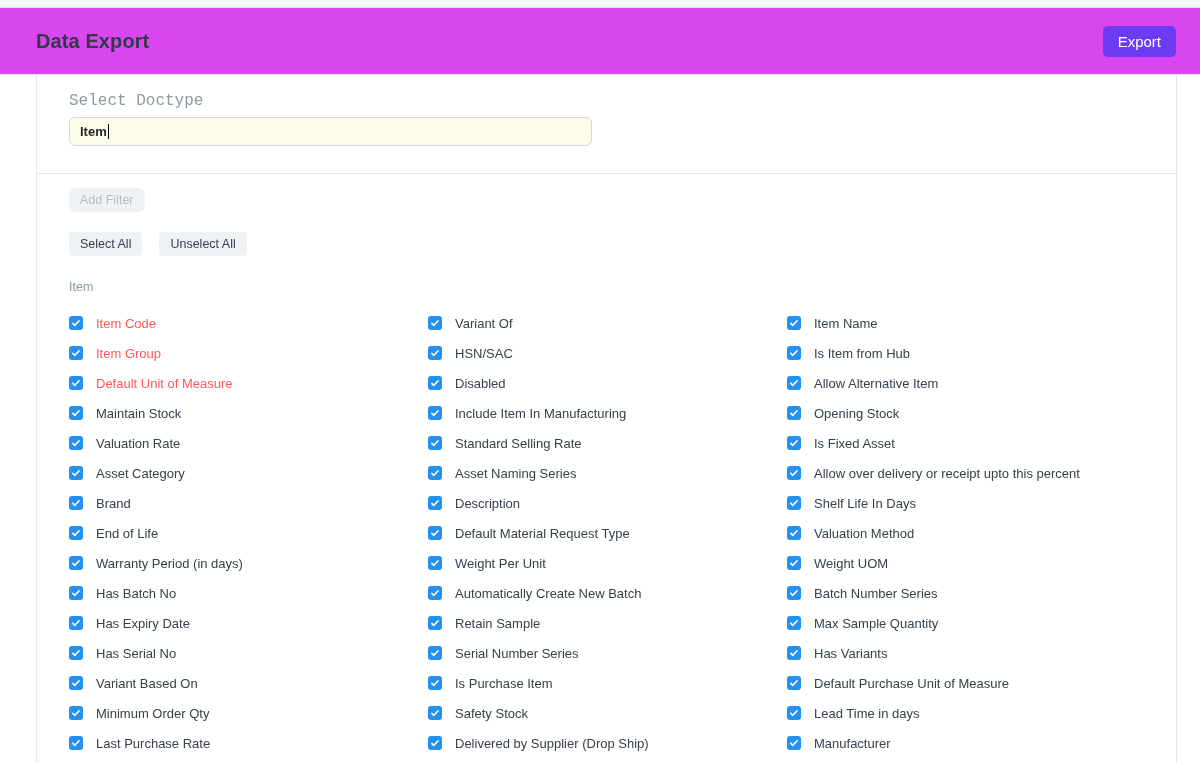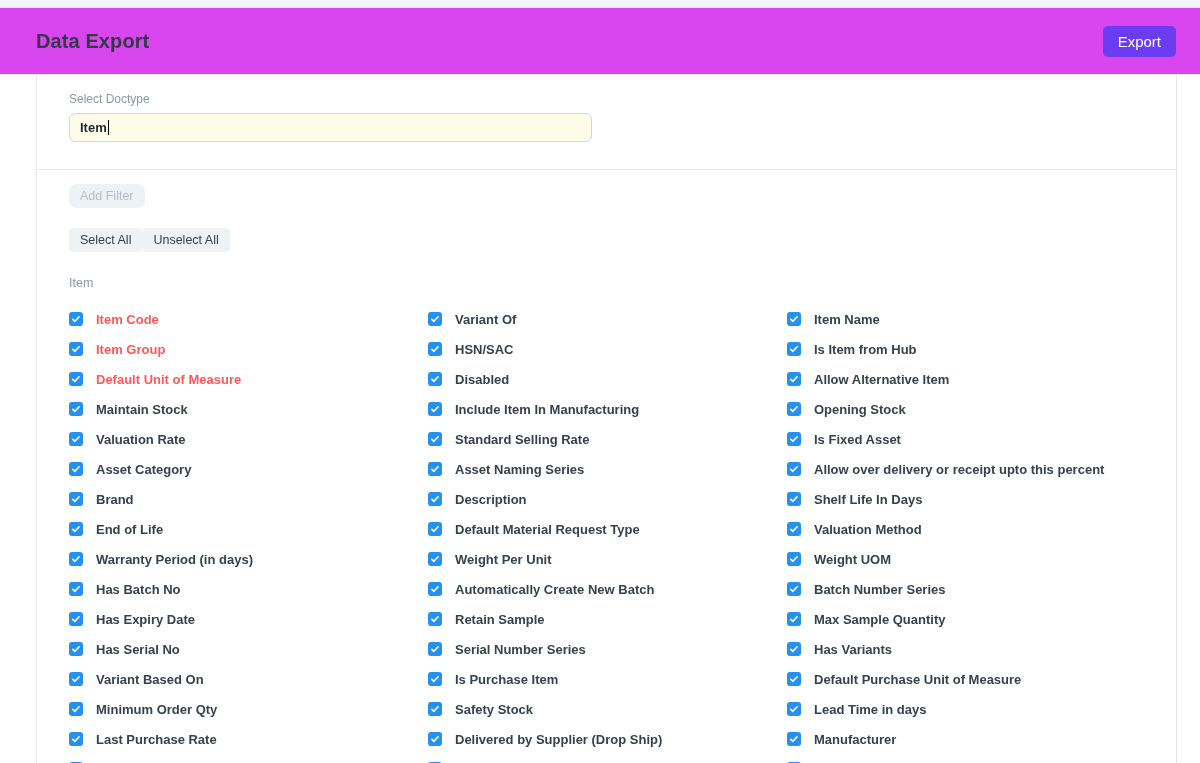--- a/index.html
+++ b/index.html
@@ -24,41 +24,41 @@
   .btn-primary{background:var(--accent);color:#fff;border:none;border-radius:5px;
     font-size:15px;font-weight:500;padding:7px 15px;cursor:pointer;font-family:inherit;}
 
   
   .page-card{margin:0 23px 0 36px;width:1141px;border-left:1px solid var(--border);
     border-right:1px solid var(--border);min-height:688px;background:#fff;}
 
   
   .form-section{display:grid;grid-template-columns:1fr 1fr;column-gap:31px;
     padding:17px 30px 27px 32px;border-bottom:1px solid var(--border);}
-  .form-label{font-size:12px;color:var(--muted);margin-bottom:7px;}
+  .form-label{font-size:16px;color:var(--muted);margin-bottom:7px;font-family:Liberation Mono, monospace;}
   .control-input{width:100%;height:29px;background:#fdfce9;border:1px solid #d1d8dd;
     border-radius:6px;padding:5px 10px;font-size:13px;font-weight:700;color:#1f272e;
     display:flex;align-items:center;}
   .caret{display:inline-block;width:1.5px;height:15px;background:#000;margin-left:1px;}
 
   
   .filter-section{padding:14px 30px 0 32px;}
   .btn-default{display:inline-block;background:#eff2f5;border:none;border-radius:4px;
     font-size:12.5px;padding:5px 11px;color:var(--text);cursor:pointer;font-family:inherit;}
   .btn-muted{color:#b4bdc5;border-radius:7px;}
-  .btn-row{margin-top:20px;display:flex;}
+  .btn-row{margin-top:20px;display:flex;gap:17px;}
   .section-title{margin-top:24px;font-size:12.5px;color:var(--muted);}
 
   
   .field-grid{margin-top:14px;display:flex;}
   .field-col{width:370px;}
   .field-row{display:flex;align-items:center;gap:13px;height:30px;cursor:pointer;}
   .checkbox{width:14px;height:14px;border-radius:3px;background:var(--checkbox);
     display:flex;align-items:center;justify-content:center;flex:0 0 14px;}
-  .field-label{font-size:13px;color:var(--text);font-weight:bold;}
+  .field-label{font-size:13px;color:var(--text);}
   .field-row.mandatory .field-label{color:var(--mandatory);}
 </style>
 </head>
 <body>
 
 <div class="navbar"></div>
 
 <div class="page-head">
   <h1 class="page-title">Data Export</h1>
   <button class="btn-primary">Export</button>

